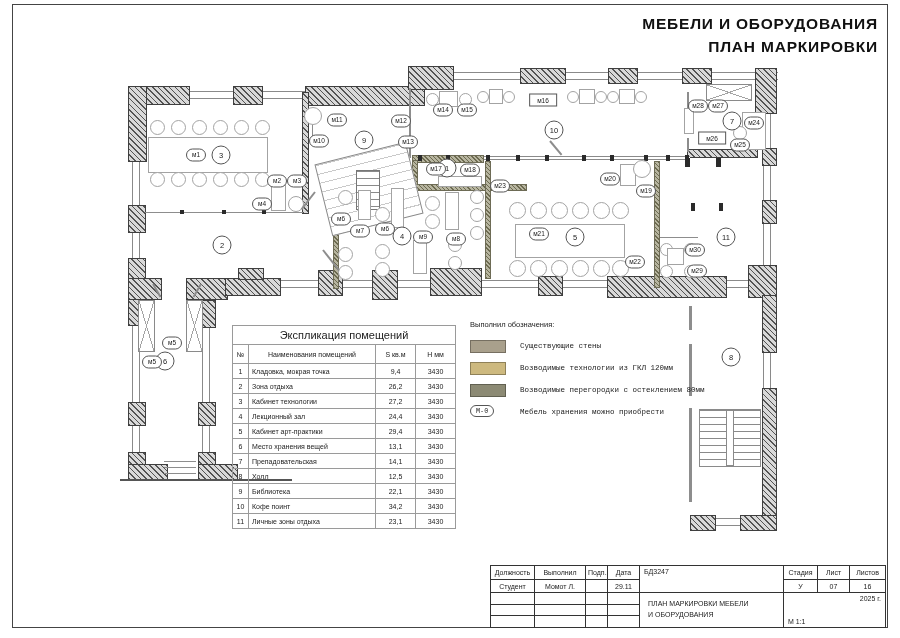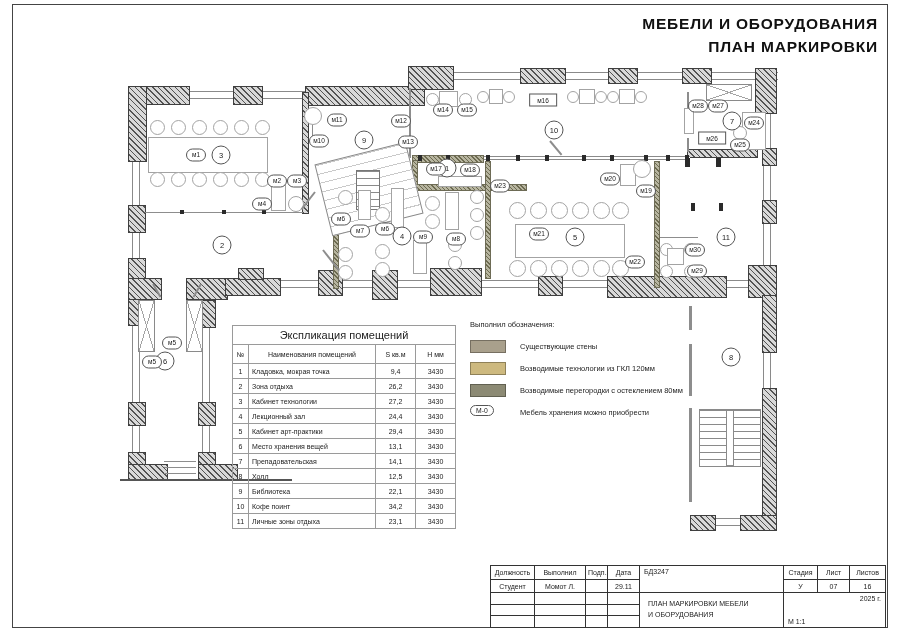--- a/index.html
+++ b/index.html
@@ -30,21 +30,21 @@
   #expl{position:absolute;left:232px;top:325px;}
   #expl table{border-collapse:collapse;table-layout:fixed;width:223px;font-size:7px;color:#222;}
   #expl td,#expl th{border:1px solid #9a9a9a;padding:1px 3px;text-align:center;font-weight:normal;overflow:hidden;white-space:nowrap;}
   #expl .cap{height:16px;font-size:11px;}
   #expl .hrow th{height:16px;}
   #expl tbody td{height:12px;}
   #expl .nm{text-align:left;}
   
   #legend{position:absolute;left:470px;top:320px;width:240px;font-size:7.5px;}
   .lg-title{margin-bottom:8px;}
-  .lg-row{position:relative;height:22px;}
+  .lg-row{position:relative;height:22px;font-family:Liberation Mono, monospace;}
   .lg-sw{position:absolute;left:0;top:3px;width:36px;height:13px;border:1px solid rgba(0,0,0,.3);box-sizing:border-box;}
   .lg-lb{position:absolute;left:50px;top:5px;white-space:nowrap;}
   .lg-badge{position:absolute;left:0;top:2px;padding:1px 5px;border:1px solid #555;border-radius:8px;background:#fff;font-size:6.8px;}
   
   #tblock{position:absolute;right:14px;bottom:10px;}
   #tblock table{border-collapse:collapse;table-layout:fixed;width:395px;font-size:7px;color:#222;}
   #tblock td{border:1px solid #333;padding:0 2px;text-align:center;vertical-align:middle;overflow:hidden;white-space:nowrap;}
   #tblock .lt{text-align:left;vertical-align:top;padding:2px 4px;}
   #tblock .ttl{text-align:left;padding-left:8px;line-height:1.55;white-space:normal;}
   #tblock .yr{position:relative;}

